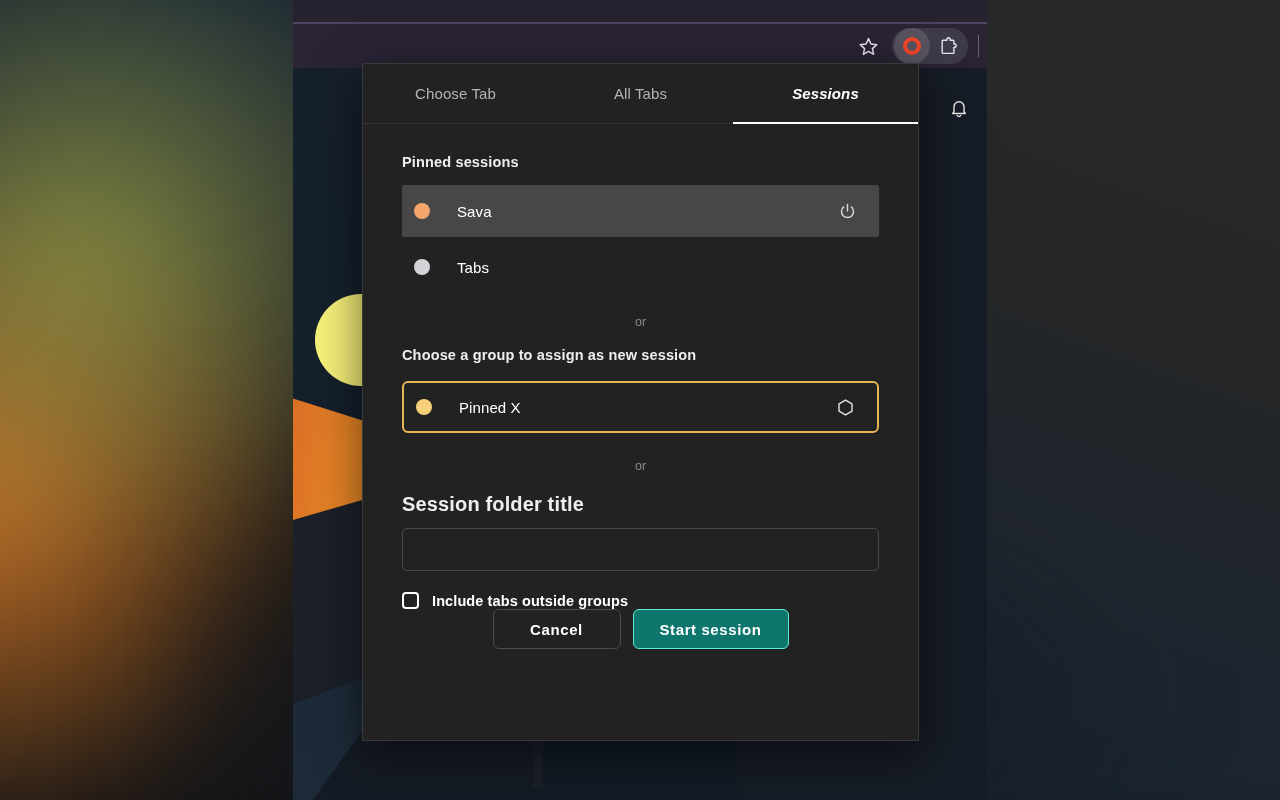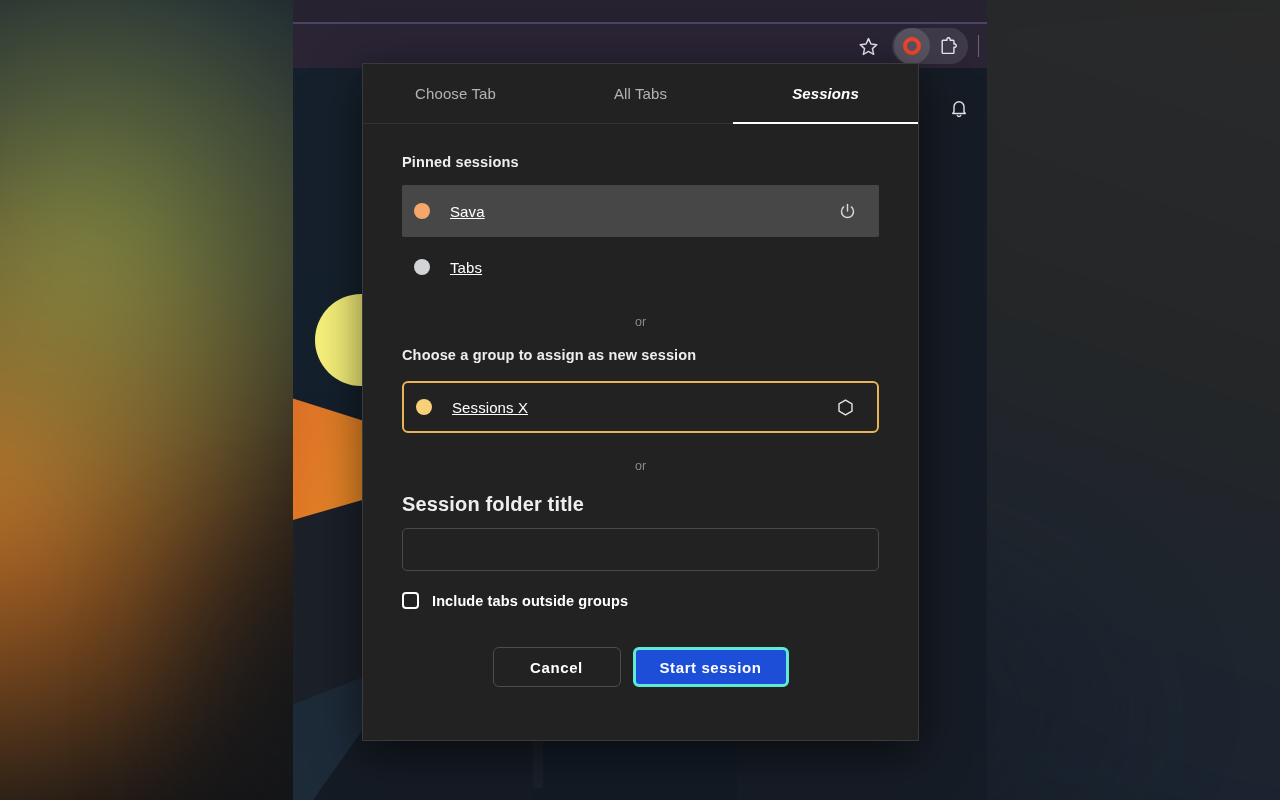--- a/index.html
+++ b/index.html
@@ -209,26 +209,25 @@
     cursor: pointer;
   }
   .session-row.selected { background: #474747; }
 
   .dot {
     width: 16px; height: 16px;
     border-radius: 50%;
     flex: 0 0 auto;
   }
   .session-name {
-    margin-left: 20px;
+    margin-left: 27px;
     font-size: 15px;
     color: #ffffff;
     flex: 1;
     letter-spacing: 0.1px;
-    text-decoration: underline;
   }
 
   .divider {
     display: flex; align-items: center;
     margin: 22px 0 18px 0;
     flex-direction: column;
   }
   .divider .line { flex: 1; height: 1px; background: #3b3b3b; }
   .divider .or {
     font-size: 12.5px;
@@ -282,41 +281,40 @@
     font-size: 14.5px;
     color: #ffffff;
     font-weight: bold;
     letter-spacing: 0.1px;
   }
 
   .actions {
     display: flex;
     justify-content: center;
     gap: 12px;
-    margin-top: 38px;
   }
   .btn {
     font-family: "Liberation Sans", sans-serif;
     font-size: 15px;
     font-weight: bold;
     letter-spacing: 0.6px;
     border-radius: 6px;
     cursor: pointer;
     height: 40px;
   }
   .btn-cancel {
     width: 128px;
     background: transparent;
     border: 1px solid #4d4d4d;
     color: #ffffff;
   }
   .btn-primary {
     width: 156px;
-    background: #1d4ed8;
-    border: 3px solid #5eead4;
+    background: #0f766e;
+    border: 1px solid #5eead4;
     color: #ffffff;
   }
 
   .icon-svg { display: block; }
 </style>
 </head>
 <body>
 
 <div class="desktop">
   <div class="blur-left"></div>
@@ -414,21 +412,21 @@
       <span class="line"></span>
       <span class="or">or</span>
       <span class="line"></span>
     </div>
 
     
     <div class="section-label" style="margin-bottom:18px">Choose a group to assign as new session</div>
 
     <div class="group-box">
       <span class="dot" style="background:#f7d07a"></span>
-      <span class="session-name">Sessions X</span>
+      <span class="session-name">Pinned X</span>
       <svg class="icon-svg" width="19" height="19" viewBox="0 0 24 24" fill="none" stroke="#e2e2e2" stroke-width="1.8" stroke-linejoin="round">
         <polygon points="12,2.6 20.2,7.3 20.2,16.7 12,21.4 3.8,16.7 3.8,7.3"></polygon>
       </svg>
     </div>
 
     
     <div class="divider" style="margin:26px 0 20px 0">
       <span class="line"></span>
       <span class="or">or</span>
       <span class="line"></span>

